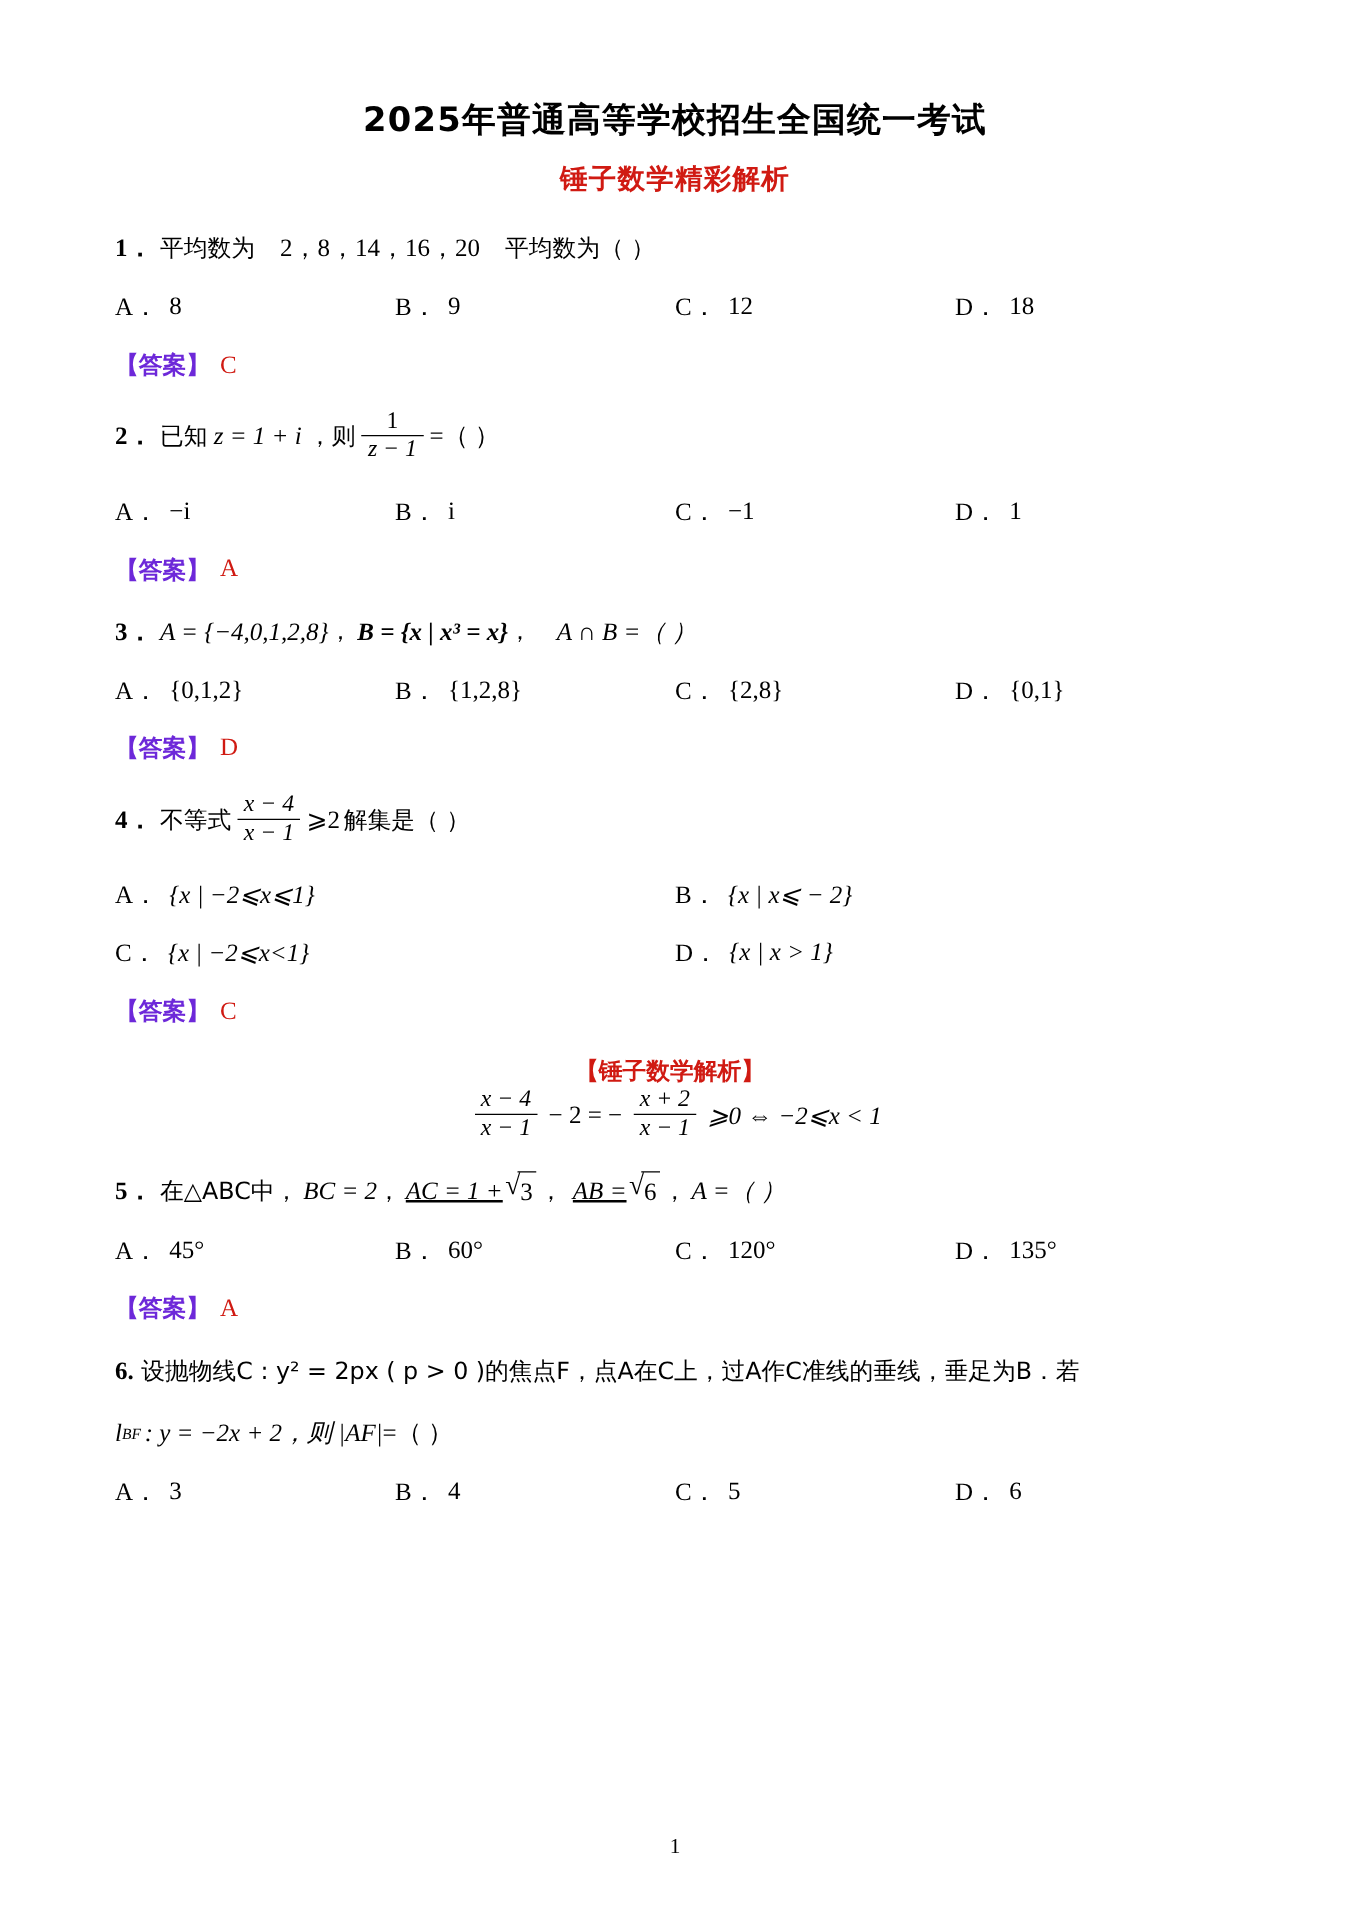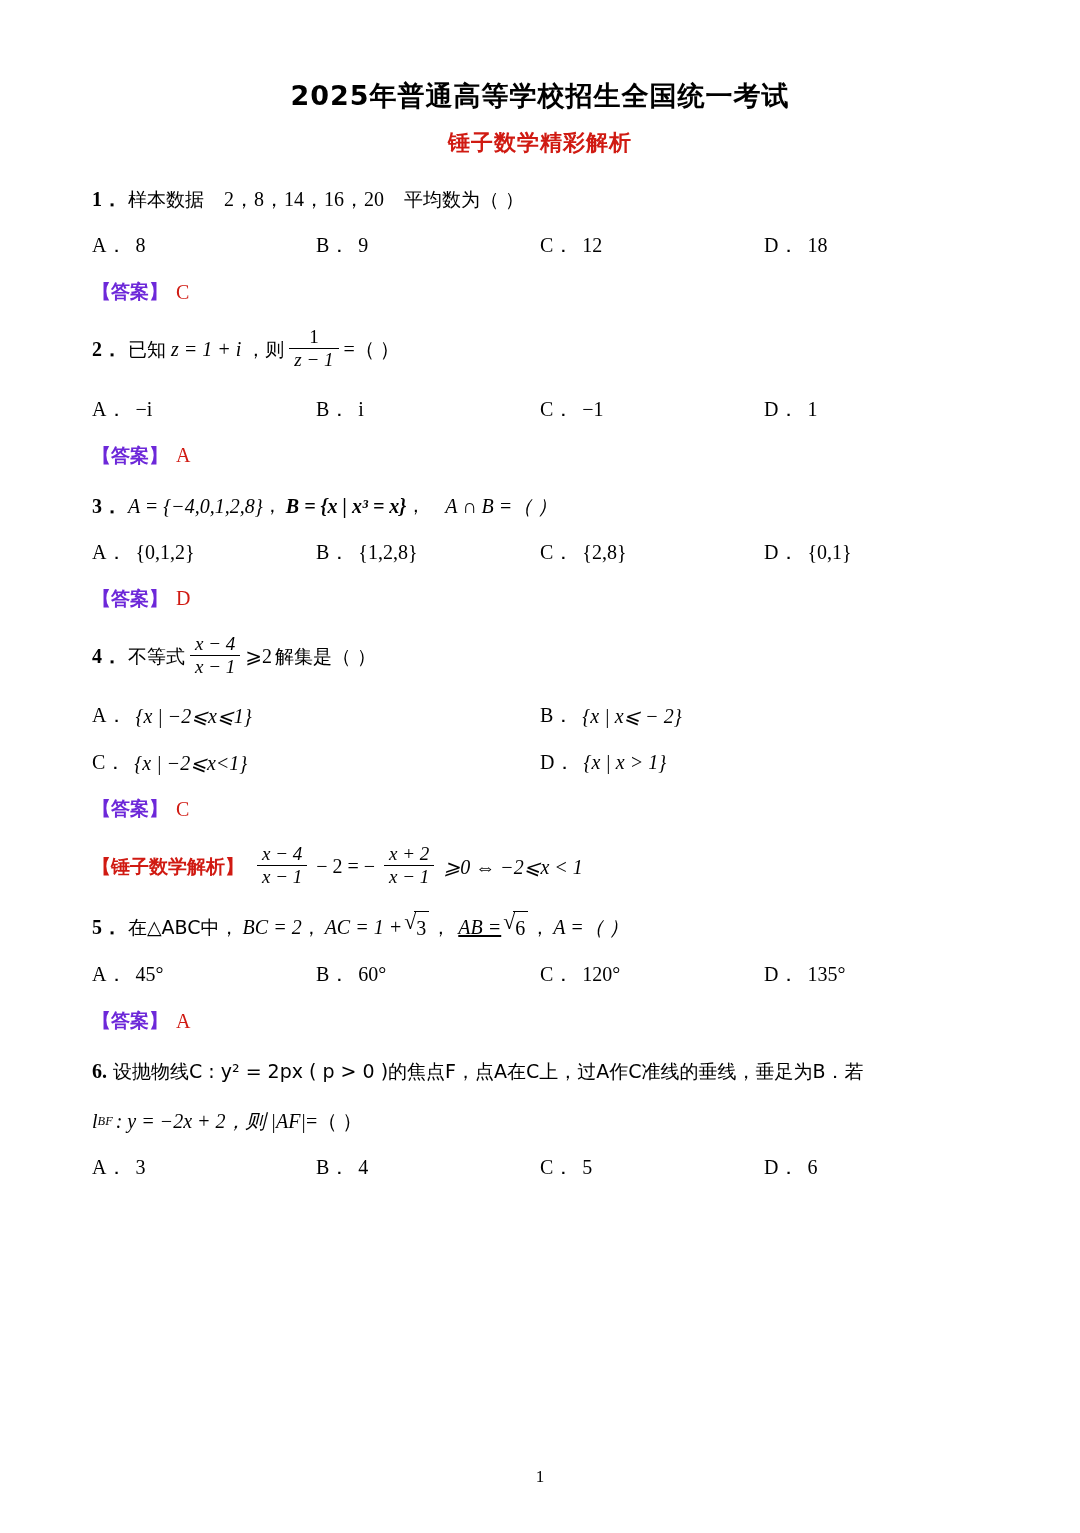--- a/index.html
+++ b/index.html
@@ -82,20 +82,21 @@
     margin-left: 8px;
     color: #d01a12;
     font-size: 20px;
   }
   .analysis {
     font-size: 19px;
     margin: 15px 0 22px 0;
     display: flex;
     align-items: center;
     flex-wrap: wrap;
+    flex-direction: column;
   }
   .analysis .tagtext {
     font-family: "DejaVu Sans", "Liberation Sans", sans-serif;
     font-weight: bold;
     color: #d01a12;
     margin-right: 8px;
   }
   .analysis .body { color: #000; font-size: 20px; display:flex; align-items:center; }
 
   
@@ -136,21 +137,21 @@
 </head>
 <body>
 
 <div class="page">
 
   <h1 class="doc-title">2025年普通高等学校招生全国统一考试</h1>
   <h2 class="doc-subtitle">锤子数学精彩解析</h2>
 
   <div class="qline">
     <span class="qnum">1．</span>
-    <span class="cn">样本数据</span>
+    <span class="cn">平均数为</span>
     <span class="mathrm" style="margin:0 20px;">2，8，14，16，20</span>
     <span class="cn">平均数为（        ）</span>
   </div>
   <div class="options four">
     <div class="opt">
         <span class="lab">A．</span>
         <span class="mathrm">8</span>
       </div>
     <div class="opt">
         <span class="lab">B．</span>
@@ -283,21 +284,21 @@
       </span>
       <span class="mathit" style="margin-left:4px;">⩾0 ⇔ −2⩽x &lt; 1</span>
     </span>
   </div>
 
   <div class="qline">
     <span class="qnum">5．</span>
     <span class="cn">在△ABC中，</span>
     <span class="mathit" style="margin-left:4px;">BC = 2</span>
     <span class="cn">，</span>
-    <span class="mathit" style="margin-left:4px;">AC = 1 +</span>
+    <span class="mathit" style="margin-left:4px;text-decoration:underline;">AC = 1 +</span>
     <span class="sqrt">
         <span class="sign">√</span>
         <span class="rad mathrm">3</span>
       </span>
     <span class="cn">，</span>
     <span class="mathit" style="margin-left:8px;text-decoration:underline;">AB =</span>
     <span class="sqrt">
         <span class="sign">√</span>
         <span class="rad mathrm">6</span>
       </span>

